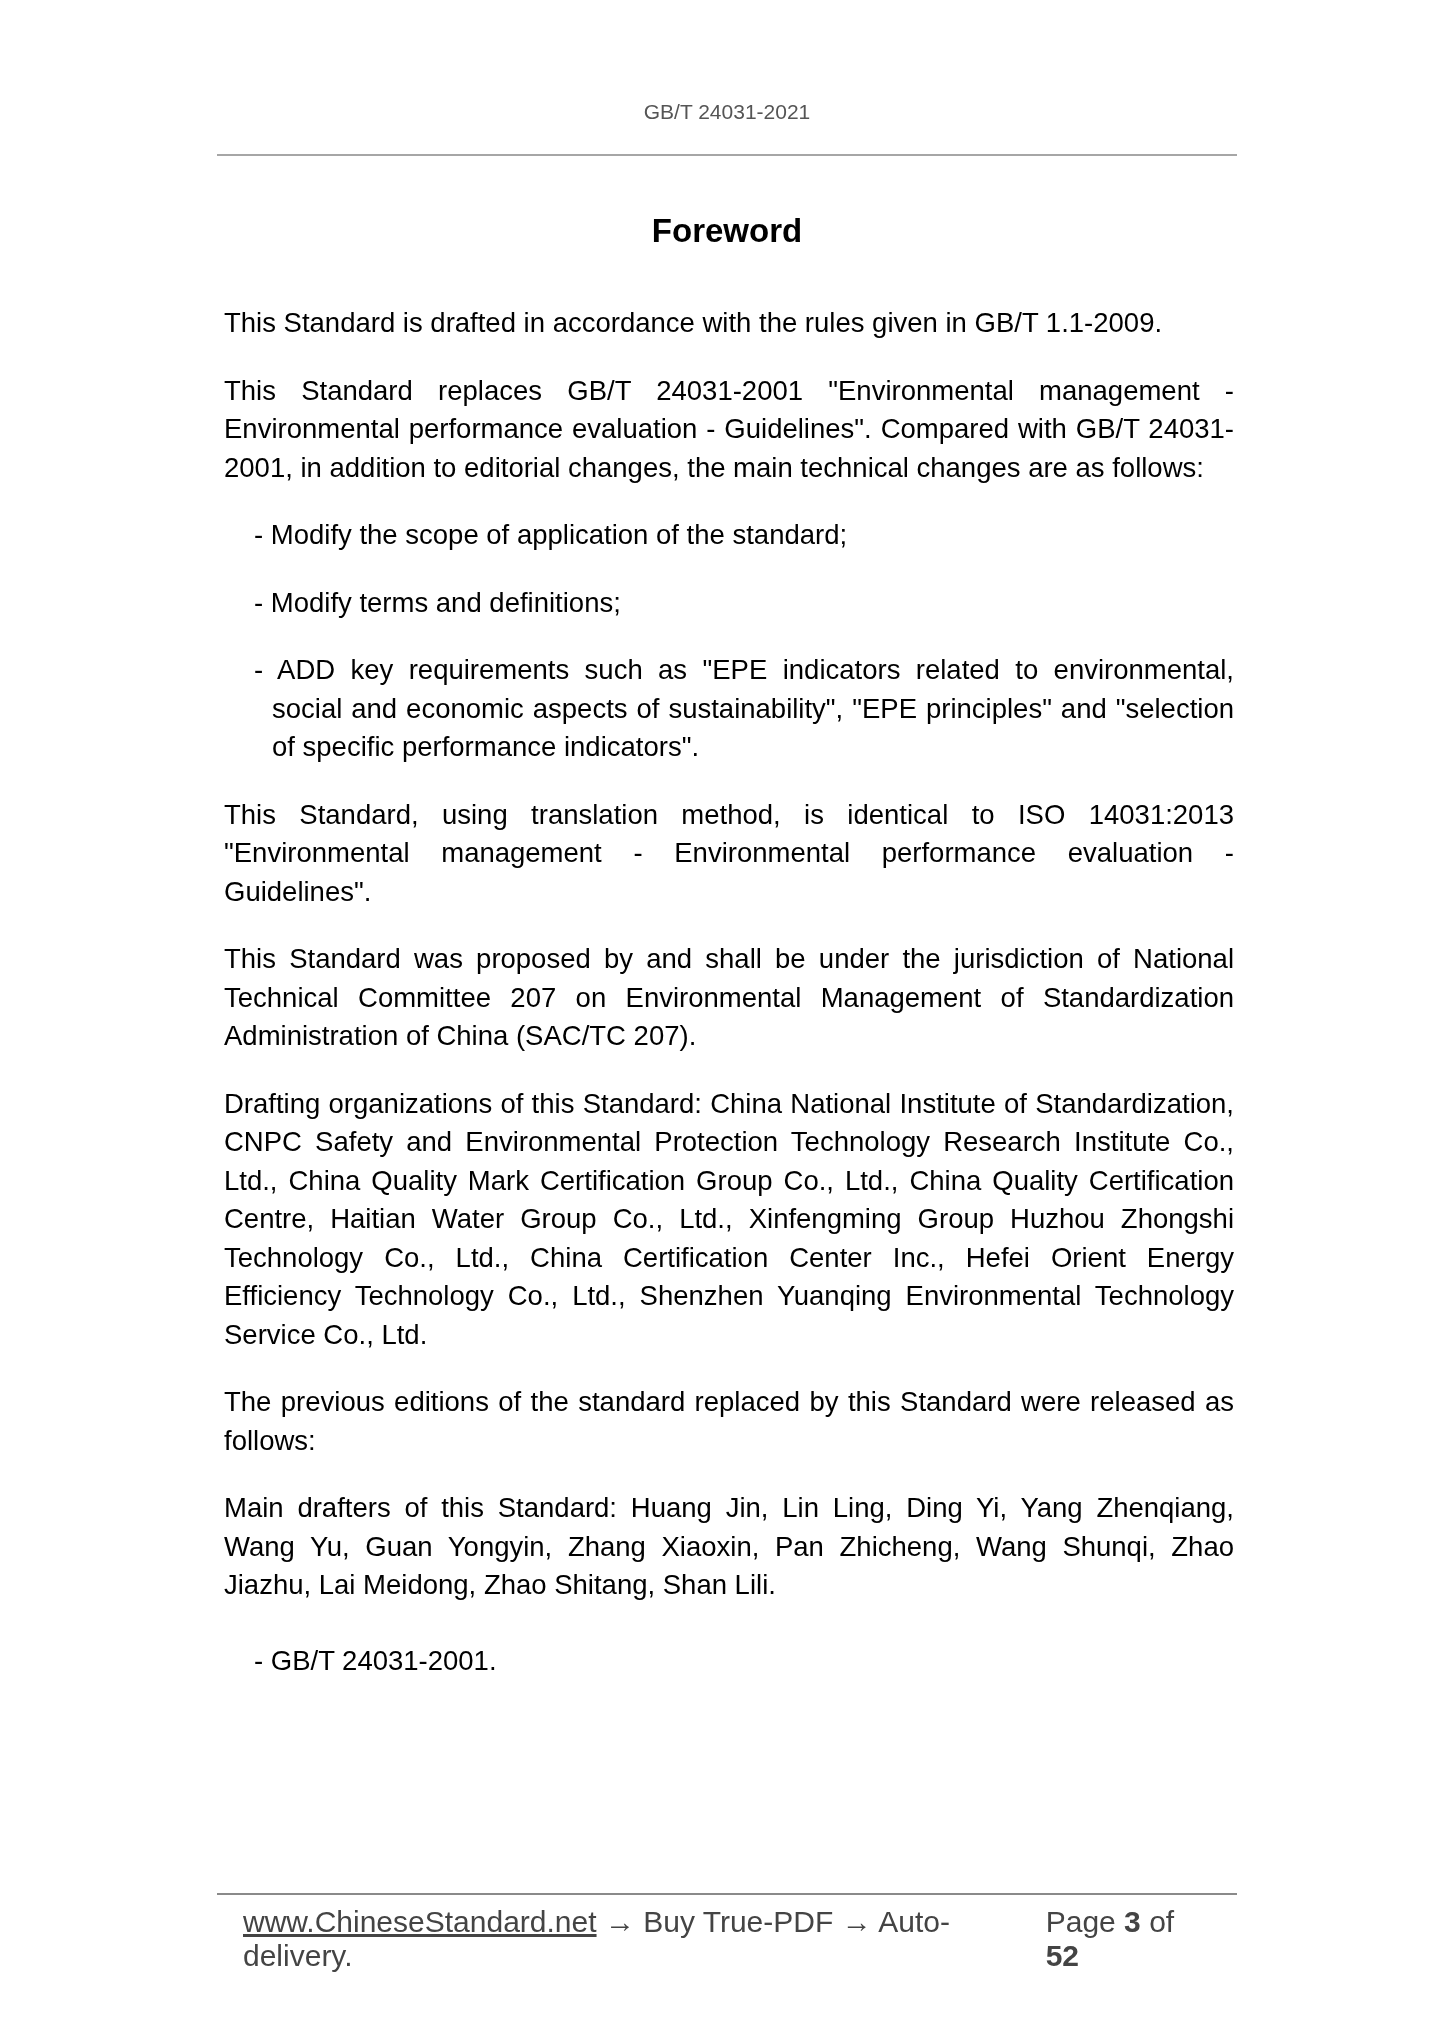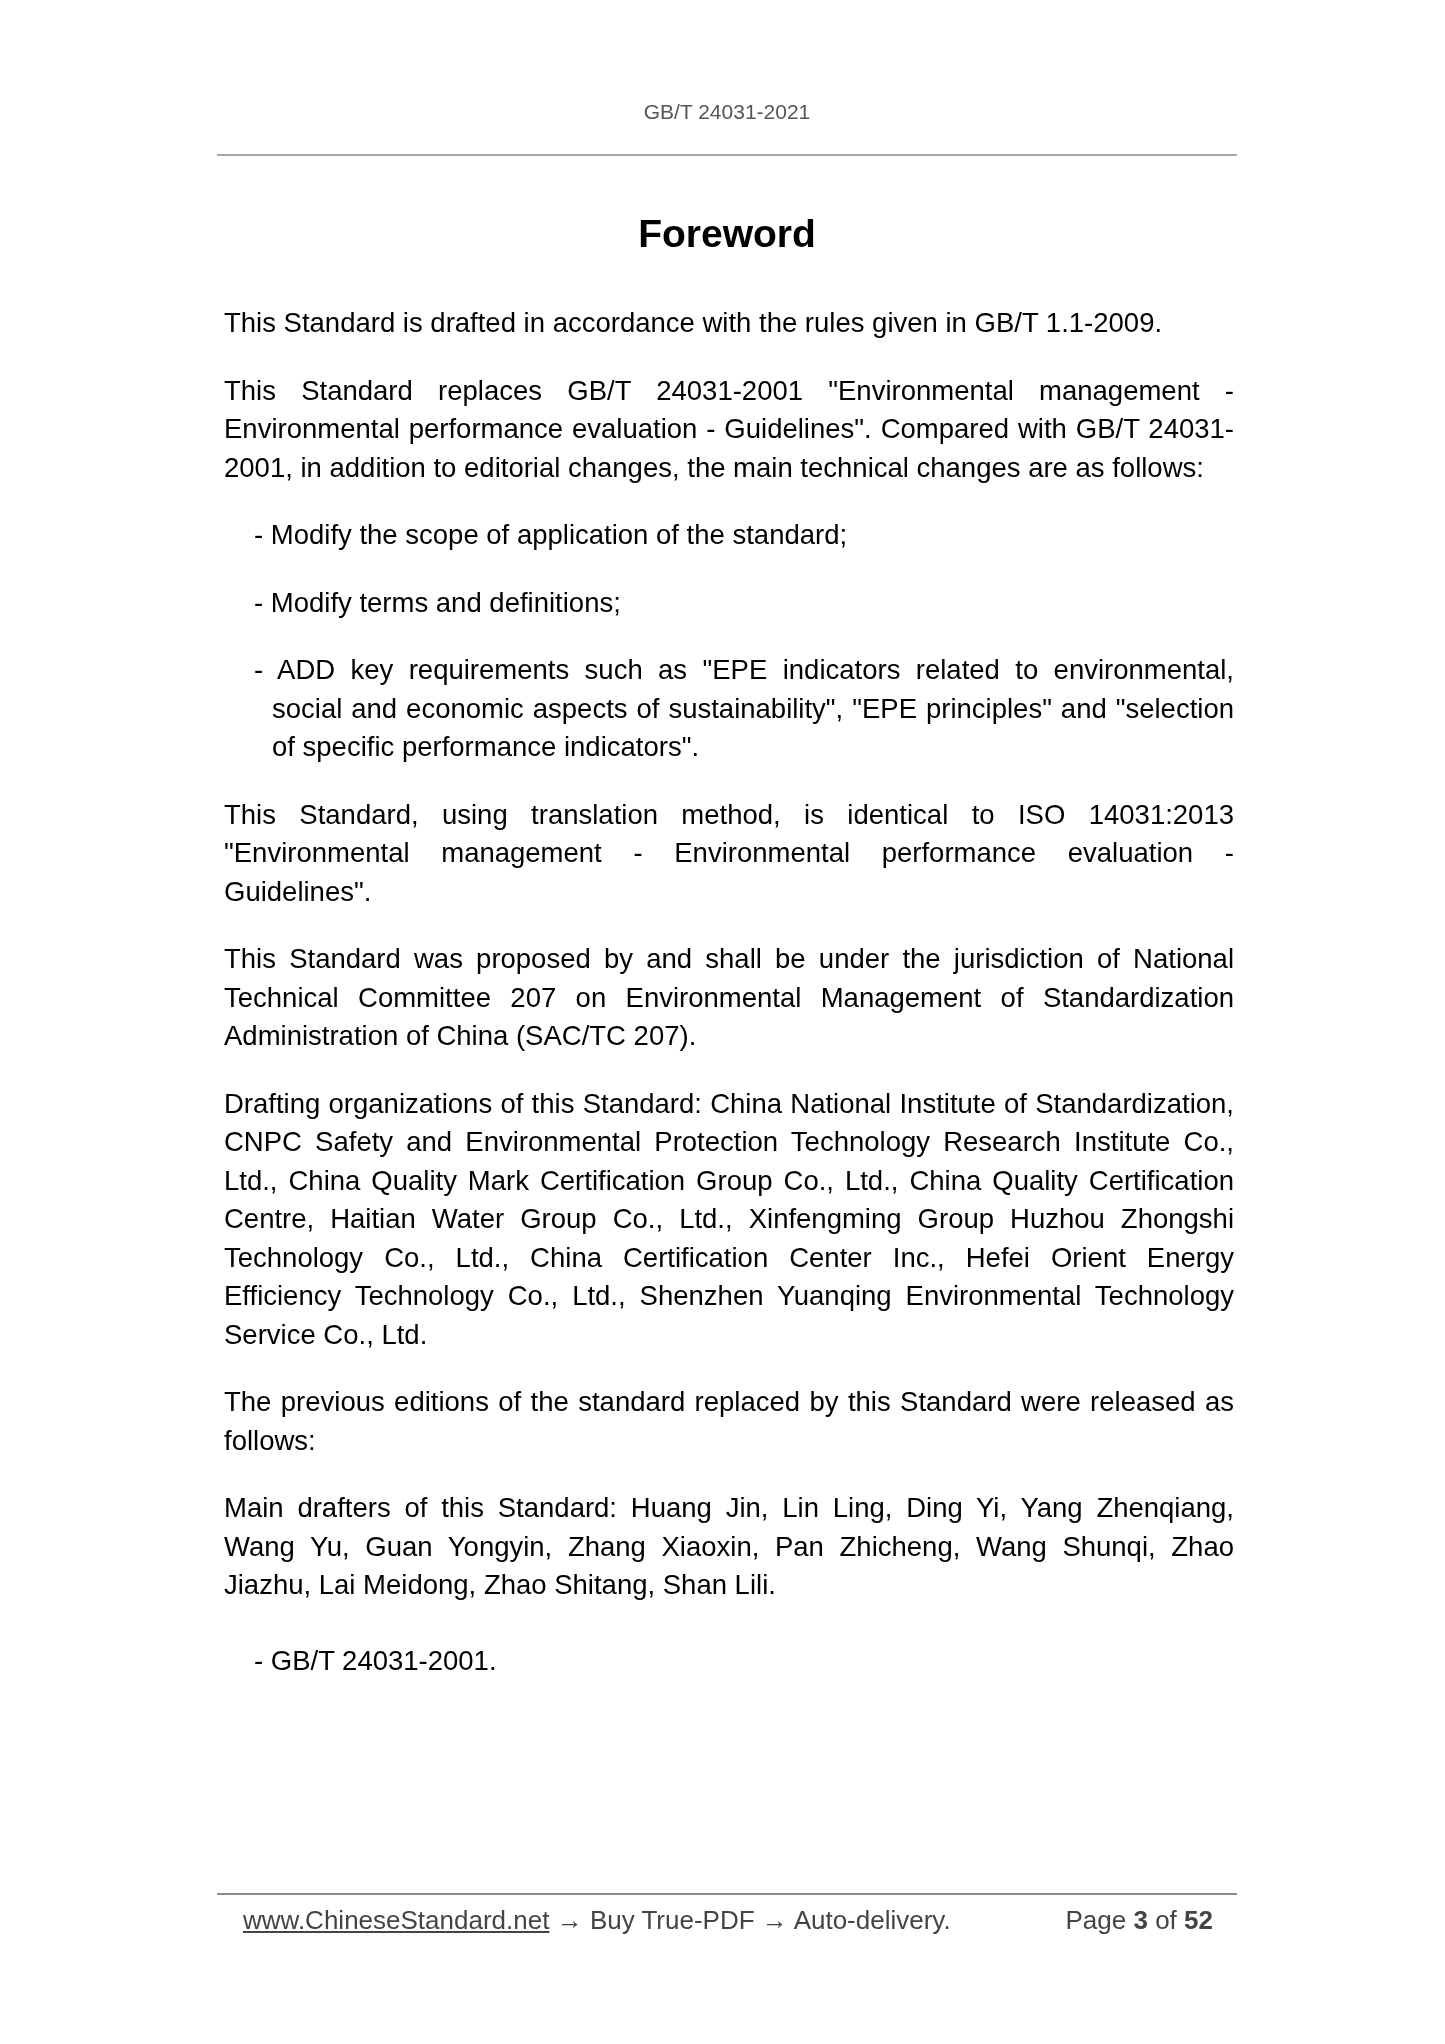--- a/index.html
+++ b/index.html
@@ -1,25 +1,25 @@
 <!DOCTYPE html>
 <html><head>
 <meta charset="utf-8">
 <style>
   html, body { margin: 0; padding: 0; background: #ffffff; }
   body { width: 1445px; height: 2044px; position: relative; font-family: "Liberation Sans", sans-serif; color: #000; }
   .header { position: absolute; left: 217px; top: 100px; width: 1020px; text-align: center; font-size: 21px; color: #555; }
   .header-rule { position: absolute; left: 217px; top: 154px; width: 1020px; height: 0; border-top: 2px solid #a6a6a6; }
-  .title { position: absolute; left: 217px; top: 212px; width: 1020px; text-align: center; font-size: 39px; font-weight: bold; }
+  .title { position: absolute; left: 217px; top: 212px; width: 1020px; text-align: center; font-size: 33px; font-weight: bold; }
   .content { position: absolute; left: 220px; top: 304px; width: 1014px; font-size: 27.5px; line-height: 38.5px; }
   .para { margin: 0 0 29px 4px; text-align: justify; }
   .bullet { margin: 0 0 29px 34px; padding-left: 18px; text-indent: -18px; text-align: justify; }
   .bullet-end { margin-top: 37px; }
   .footer-rule { position: absolute; left: 217px; top: 1893px; width: 1020px; height: 0; border-top: 2px solid #8a8a8a; }
-  .footer { position: absolute; left: 243px; top: 1905px; width: 970px; font-size: 26px; color: #444; display: flex; justify-content: space-between; }
+  .footer { position: absolute; left: 243px; top: 1905px; width: 970px; font-size: 30px; color: #444; display: flex; justify-content: space-between; }
   .footer a { color: #444; text-decoration: underline; }
   .footer b { color: #444; }
 </style>
 </head>
 <body>
 
 <div class="header">GB/T 24031-2021</div>
 <div class="header-rule"></div>
 
 <div class="title">Foreword</div>

